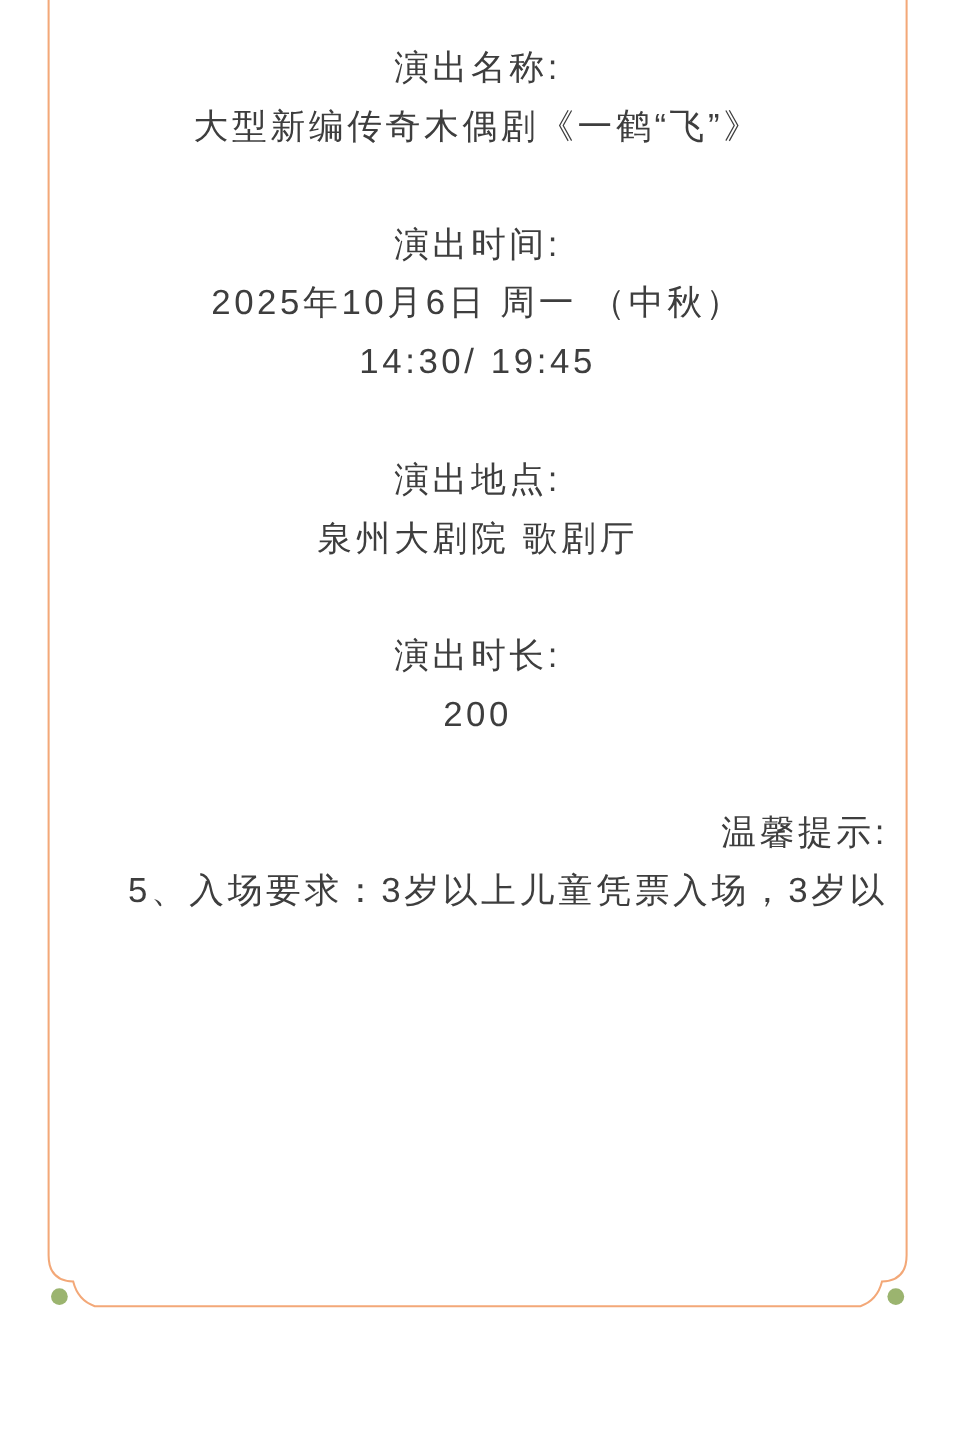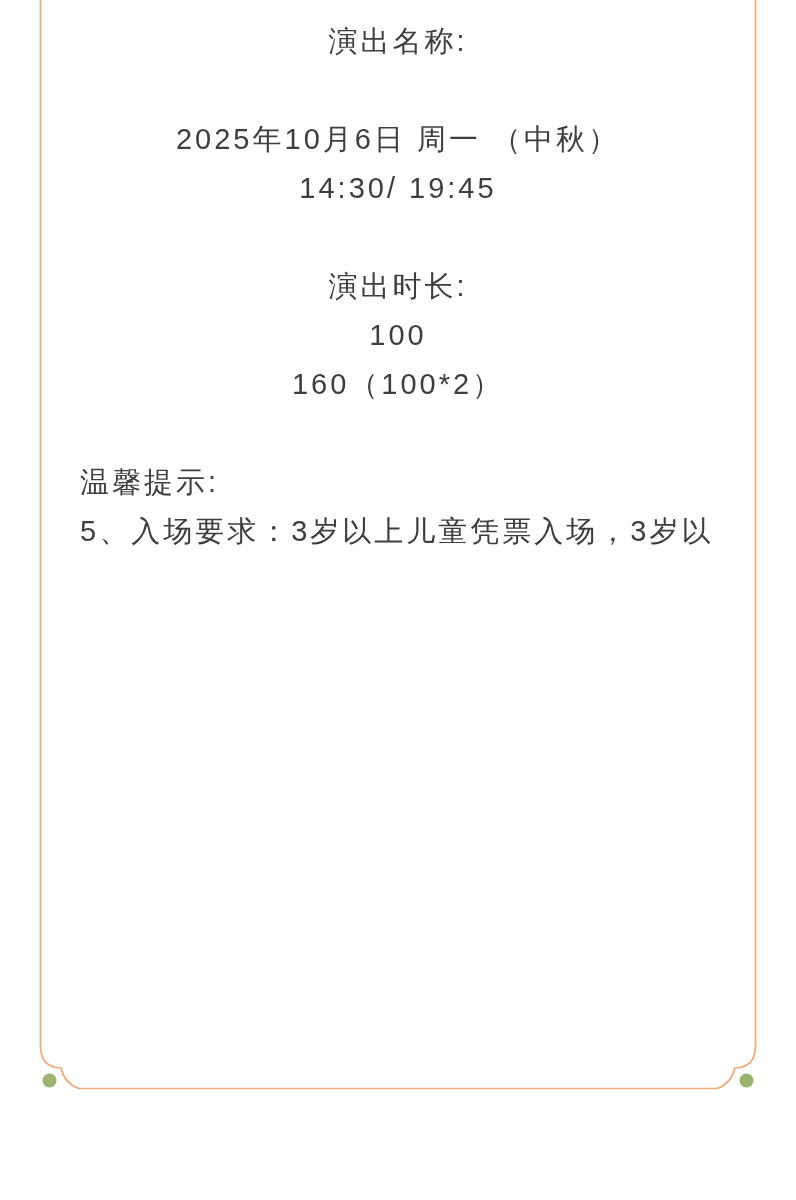--- a/index.html
+++ b/index.html
@@ -14,35 +14,35 @@
     color: #3E3E3E;
   }
   .border-svg {
     position: absolute;
     top: 0; left: 0;
     width: 796px; height: 1200px;
     pointer-events: none;
   }
   .content {
     position: absolute;
-    top: 0;
+    top: 16px;
     left: 40px;
     width: 716px;
     padding-top: 17px;
     font-size: 29px;
     line-height: 49px;
     letter-spacing: 3px;
     font-weight: 400;
   }
   .sec { text-align: center; }
   .sec + .sec { margin-top: 49px; }
   .line { height: 49px; white-space: nowrap; }
   .tips {
     margin-top: 90px;
-    text-align: left;
+    text-align: right;
     padding-left: 40px;
     padding-right: 16px;
   }
   .tips .line { white-space: normal; }
 </style>
 </head>
 <body>
 
 <div class="page">
 
@@ -56,32 +56,37 @@
              C 749 1067.5 755.5 1060 755.5 1046
              L 755.5 0" fill="none" stroke-width="1.7" stroke-linecap="round" stroke="#F3A878"></path>
     <circle cx="49.5" cy="1080.5" r="7" fill="#9BB46F"></circle>
     <circle cx="746.5" cy="1080.5" r="7" fill="#9BB46F"></circle>
   </svg>
 
   <div class="content">
 
     <div class="sec">
       <div class="line">演出名称:</div>
+      <div class="line">大型新编传奇木偶剧《一鹤“飞”》</div>
     </div>
 
     <div class="sec">
+      <div class="line">演出时间:</div>
       <div class="line">2025年10月6日 周一 （中秋）</div>
       <div class="line">14:30/ 19:45</div>
     </div>
 
+    <div class="sec">
+      <div class="line">演出地点:</div>
+      <div class="line">泉州大剧院 歌剧厅</div>
+    </div>
 
     <div class="sec">
       <div class="line">演出时长:</div>
-      <div class="line">100</div>
-      <div class="line">160（100*2）</div>
+      <div class="line">200</div>
     </div>
 
     <div class="sec tips">
       <div class="line">温馨提示:</div>
       <div class="line">5、入场要求：3岁以上儿童凭票入场，3岁以</div>
     </div>
 
   </div>
 </div>
 

